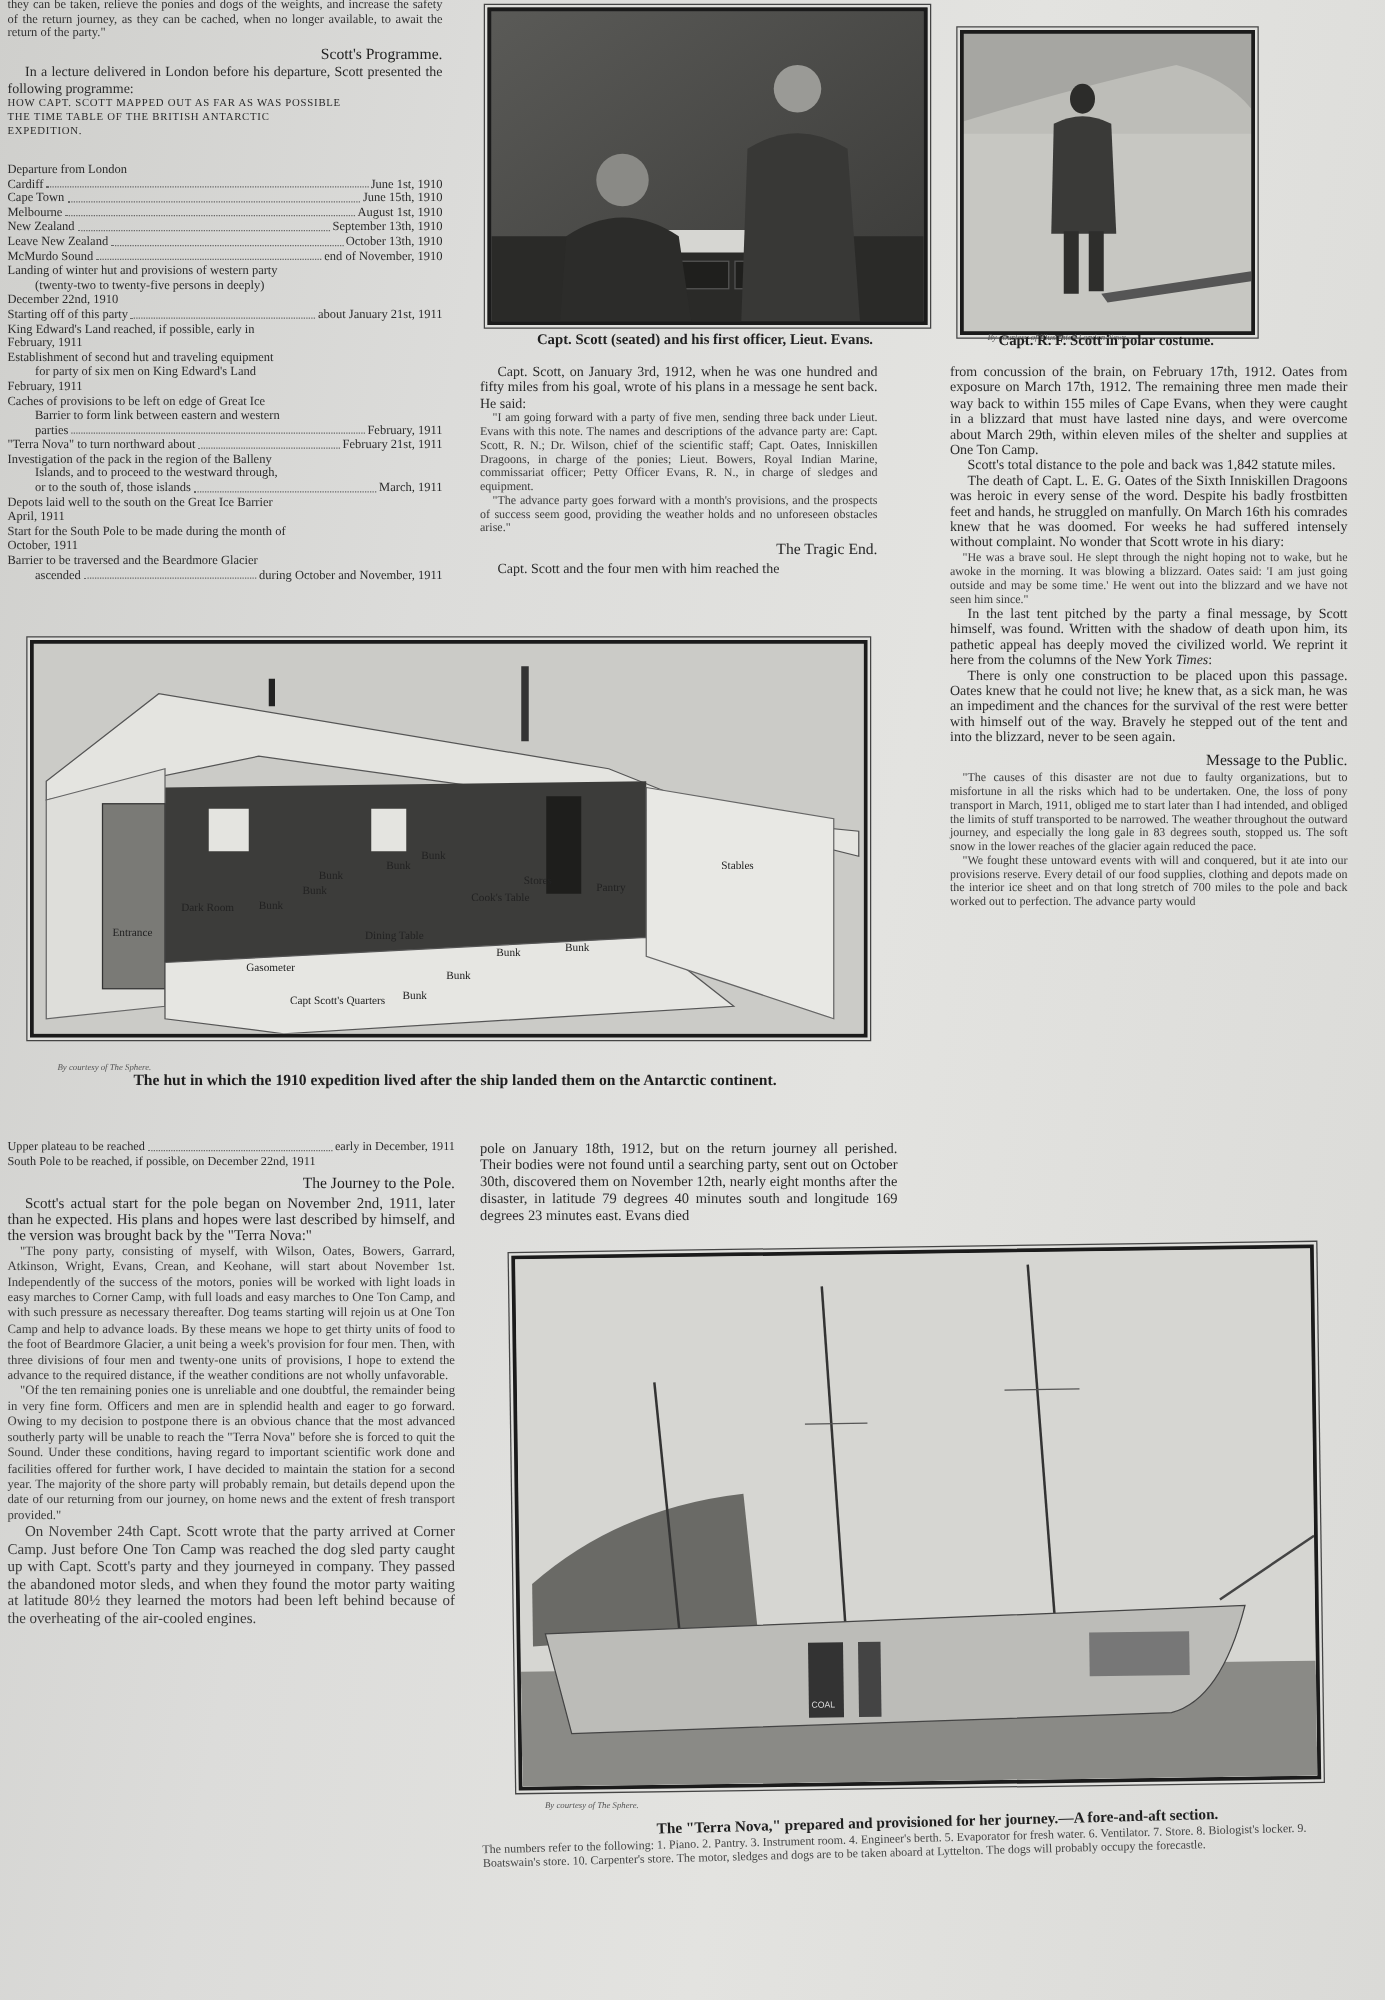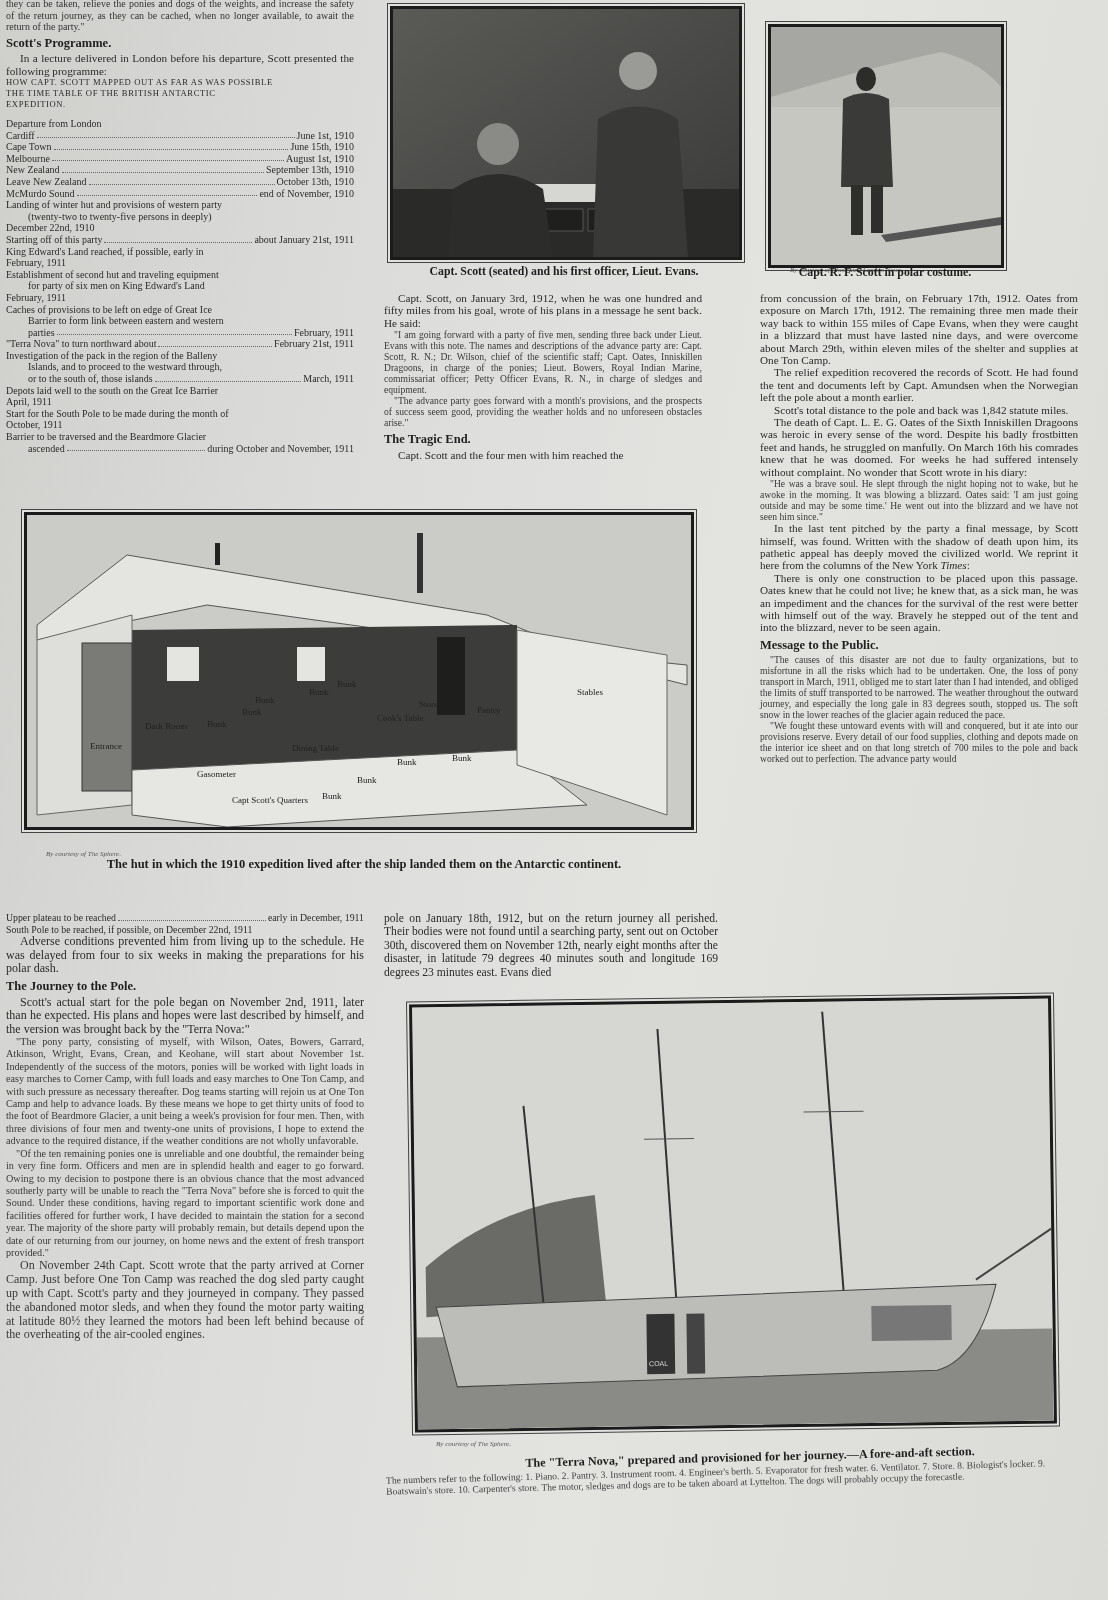--- a/index.html
+++ b/index.html
@@ -9,21 +9,21 @@
     font-family:"Liberation Serif", "DejaVu Serif", serif;
     color:#2b2b2b;
     position:relative;
   }
   .page { position:absolute; inset:0; background:linear-gradient(100deg,#cfcfcc 0%,#dcdcda 30%,#e3e3e0 60%,#dadad7 100%); }
   .col { position:absolute; font-size:11.2px; line-height:12.4px; text-align:justify; }
   .col p { margin:0; text-indent:14px; }
   .col p.noindent { text-indent:0; }
   .quote { font-size:9.6px; line-height:11px; color:#3a3a3a; }
   .quote p { text-indent:10px; }
-  h3 { font-family:"Liberation Serif", serif; font-weight:bold; font-size:12.5px; text-align:left; margin:5px 0 3px; color:#1f1f1f; }
+  h3 { font-family:"Liberation Serif", serif; font-weight:normal; font-size:12.5px; text-align:right; margin:5px 0 3px; color:#1f1f1f; }
   .tt-head { font-size:8.6px; letter-spacing:0.6px; text-transform:uppercase; line-height:11px; }
   .tt-row { display:flex; font-size:10px; line-height:11.6px; }
   .tt-row .lbl { white-space:nowrap; }
   .tt-row .dots { flex:1; border-bottom:1px dotted #666; margin:0 2px 3px; }
   .tt-row .val { white-space:nowrap; }
   .tt-cont { font-size:10px; line-height:11.6px; padding-left:22px; }
   .tt-right { font-size:10px; line-height:11.6px; text-align:left; }
   .photo { position:absolute; border:3px solid #1b1b1b; box-shadow:0 0 0 2px #e0e0dd, 0 0 0 3px #444; overflow:hidden; }
   .caption { position:absolute; text-align:center; font-weight:bold; font-size:11.8px; color:#1f1f1f; white-space:nowrap; }
   .credit { position:absolute; font-style:italic; font-size:7px; color:#555; white-space:nowrap; }
@@ -34,21 +34,21 @@
 <body>
 
 <div class="page">
 
   <div class="col" style="left:6px; top:-2px; width:348px;">
     <p class="noindent quote" style="font-size:10px;line-height:11.6px;color:#333;">they can be taken, relieve the ponies and dogs of the weights, and increase the safety of the return journey, as they can be cached, when no longer available, to await the return of the party."</p>
     <h3 style="margin-top:4px;">Scott's Programme.</h3>
     <p>In a lecture delivered in London before his departure, Scott presented the following programme:</p>
     <div class="tt-head">HOW CAPT. SCOTT MAPPED OUT AS FAR AS WAS POSSIBLE</div>
     <div class="tt-head">THE TIME TABLE OF THE BRITISH ANTARCTIC</div>
-    <div class="tt-head" style="margin-bottom:8px;">EXPEDITION.</div>
+    <div class="tt-head" style="margin-bottom:20px;">EXPEDITION.</div>
 
     <div>
       <div class="tt-row">
           <span class="lbl">Departure from London</span>
           <span class="dots" style="border:none"></span>
           <span class="val"></span>
         </div>
       <div class="tt-row">
           <span class="lbl">Cardiff</span>
           <span class="dots"></span>
@@ -181,21 +181,20 @@
     <div class="quote">
       <p>"I am going forward with a party of five men, sending three back under Lieut. Evans with this note. The names and descriptions of the advance party are: Capt. Scott, R. N.; Dr. Wilson, chief of the scientific staff; Capt. Oates, Inniskillen Dragoons, in charge of the ponies; Lieut. Bowers, Royal Indian Marine, commissariat officer; Petty Officer Evans, R. N., in charge of sledges and equipment.</p>
       <p>"The advance party goes forward with a month's provisions, and the prospects of success seem good, providing the weather holds and no unforeseen obstacles arise."</p>
     </div>
     <h3>The Tragic End.</h3>
     <p>Capt. Scott and the four men with him reached the</p>
   </div>
 
   <div class="col" style="left:760px; top:292px; width:318px;">
     <p class="noindent">from concussion of the brain, on February 17th, 1912. Oates from exposure on March 17th, 1912. The remaining three men made their way back to within 155 miles of Cape Evans, when they were caught in a blizzard that must have lasted nine days, and were overcome about March 29th, within eleven miles of the shelter and supplies at One Ton Camp.</p>
-    <p>The relief expedition recovered the records of Scott. He had found the tent and documents left by Capt. Amundsen when the Norwegian left the pole about a month earlier.</p>
     <p>Scott's total distance to the pole and back was 1,842 statute miles.</p>
     <p>The death of Capt. L. E. G. Oates of the Sixth Inniskillen Dragoons was heroic in every sense of the word. Despite his badly frostbitten feet and hands, he struggled on manfully. On March 16th his comrades knew that he was doomed. For weeks he had suffered intensely without complaint. No wonder that Scott wrote in his diary:</p>
     <div class="quote">
         <p>"He was a brave soul. He slept through the night hoping not to wake, but he awoke in the morning. It was blowing a blizzard. Oates said: 'I am just going outside and may be some time.' He went out into the blizzard and we have not seen him since."</p>
       </div>
     <p><span>In the last tent pitched by the party a final message, by Scott himself, was found. Written with the shadow of death upon him, its pathetic appeal has deeply moved the civilized world. We reprint it here from the columns of the New York </span><i>Times</i><span>:</span></p>
     <p>There is only one construction to be placed upon this passage. Oates knew that he could not live; he knew that, as a sick man, he was an impediment and the chances for the survival of the rest were better with himself out of the way. Bravely he stepped out of the tent and into the blizzard, never to be seen again.</p>
     <h3>Message to the Public.</h3>
     <div class="quote">
       <p>"The causes of this disaster are not due to faulty organizations, but to misfortune in all the risks which had to be undertaken. One, the loss of pony transport in March, 1911, obliged me to start later than I had intended, and obliged the limits of stuff transported to be narrowed. The weather throughout the outward journey, and especially the long gale in 83 degrees south, stopped us. The soft snow in the lower reaches of the glacier again reduced the pace.</p>
@@ -249,21 +248,20 @@
 
   <div class="col" style="left:6px; top:912px; width:358px;">
     <div class="tt-row" style="font-size:9.8px;">
         <span class="lbl">Upper plateau to be reached</span>
         <span class="dots"></span>
         <span class="val">early in December, 1911</span>
       </div>
     <div class="tt-row" style="font-size:9.8px;">
         <span class="lbl">South Pole to be reached, if possible, on December 22nd, 1911</span>
       </div>
-    <p style="font-size:12px;line-height:13.4px;">Adverse conditions prevented him from living up to the schedule. He was delayed from four to six weeks in making the preparations for his polar dash.</p>
     <h3>The Journey to the Pole.</h3>
     <p style="font-size:12px;line-height:13.4px;">Scott's actual start for the pole began on November 2nd, 1911, later than he expected. His plans and hopes were last described by himself, and the version was brought back by the "Terra Nova:"</p>
     <div class="quote" style="font-size:10.2px;line-height:12.4px;">
       <p>"The pony party, consisting of myself, with Wilson, Oates, Bowers, Garrard, Atkinson, Wright, Evans, Crean, and Keohane, will start about November 1st. Independently of the success of the motors, ponies will be worked with light loads in easy marches to Corner Camp, with full loads and easy marches to One Ton Camp, and with such pressure as necessary thereafter. Dog teams starting will rejoin us at One Ton Camp and help to advance loads. By these means we hope to get thirty units of food to the foot of Beardmore Glacier, a unit being a week's provision for four men. Then, with three divisions of four men and twenty-one units of provisions, I hope to extend the advance to the required distance, if the weather conditions are not wholly unfavorable.</p>
       <p>"Of the ten remaining ponies one is unreliable and one doubtful, the remainder being in very fine form. Officers and men are in splendid health and eager to go forward. Owing to my decision to postpone there is an obvious chance that the most advanced southerly party will be unable to reach the "Terra Nova" before she is forced to quit the Sound. Under these conditions, having regard to important scientific work done and facilities offered for further work, I have decided to maintain the station for a second year. The majority of the shore party will probably remain, but details depend upon the date of our returning from our journey, on home news and the extent of fresh transport provided."</p>
     </div>
     <p style="font-size:12px;line-height:13.8px;color:#3a3a3a;">On November 24th Capt. Scott wrote that the party arrived at Corner Camp. Just before One Ton Camp was reached the dog sled party caught up with Capt. Scott's party and they journeyed in company. They passed the abandoned motor sleds, and when they found the motor party waiting at latitude 80½ they learned the motors had been left behind because of the overheating of the air-cooled engines.</p>
   </div>
 
   <div class="col" style="left:384px; top:912px; width:334px;">

